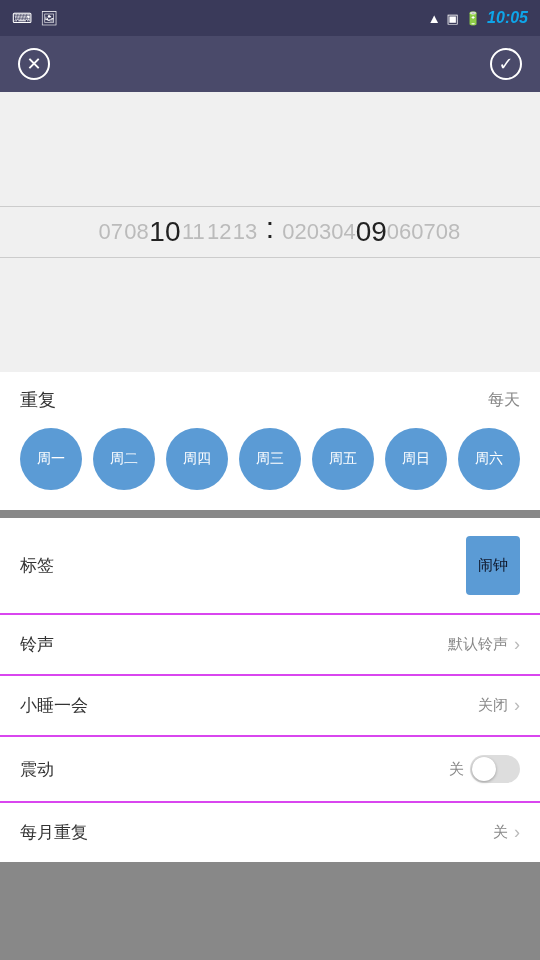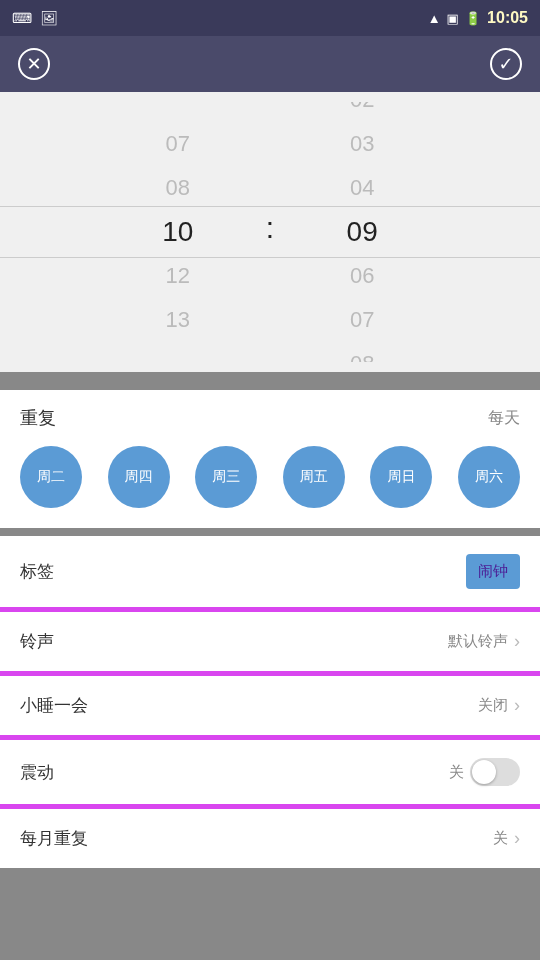--- a/index.html
+++ b/index.html
@@ -33,23 +33,24 @@
     }
 
     .status-icons {
       display: flex;
       align-items: center;
       gap: 6px;
       margin-left: auto;
     }
 
     .status-bar .time-text {
-      color: #fef9c3;
+      color: #0ea5e9;
       font-size: 16px;
       font-weight: bold;
+      font-style: italic;
     }
 
     .wifi-icon, .signal-icon, .battery-icon {
       color: white;
       font-size: 13px;
     }
 
     
     .header {
       width: 100%;
@@ -111,25 +112,23 @@
       display: flex;
       align-items: center;
       justify-content: center;
       position: relative;
       height: 260px;
       overflow: hidden;
     }
 
     .picker-column {
       display: flex;
-      flex-direction: column;
       align-items: center;
       width: 160px;
       position: relative;
-      justify-content: flex-end;
     }
 
     .picker-item {
       height: 44px;
       line-height: 44px;
       font-size: 22px;
       color: #bbb;
       text-align: center;
       width: 100%;
     }
@@ -157,21 +156,21 @@
       height: 52px;
       transform: translateY(-50%);
       border-top: 1px solid #ccc;
       border-bottom: 1px solid #ccc;
       pointer-events: none;
     }
 
     
     .repeat-section {
       background: white;
-      margin-top: 18px;
+      margin-top: 0;
       padding: 16px 20px;
     }
 
     .repeat-header {
       display: flex;
       justify-content: space-between;
       align-items: center;
       margin-bottom: 16px;
     }
 
@@ -210,21 +209,21 @@
     .settings-section {
       background: white;
       margin-top: 8px;
     }
 
     .setting-row {
       display: flex;
       align-items: center;
       justify-content: space-between;
       padding: 18px 20px;
-      border-bottom: 5px solid #d946ef;
+      border-bottom: 2px solid #d946ef;
       cursor: pointer;
     }
 
     .setting-row:last-child {
       border-bottom: none;
       text-align: center;
     }
 
     .setting-label {
       font-size: 17px;
@@ -234,22 +233,22 @@
     .setting-right {
       display: flex;
       align-items: center;
       gap: 6px;
       color: #888;
       font-size: 15px;
     }
 
     .tag-value {
       background: #5b9bd5;
-      color: #4c1d95;
-      padding: 8px 12px;
+      color: #0f172a;
+      padding: 20px 12px;
       border-radius: 4px;
       font-size: 15px;
     }
 
     .chevron {
       color: #bbb;
       font-size: 18px;
     }
 
     
@@ -302,20 +301,21 @@
   </div>
 </div>
 
 <div class="time-picker-section">
   <div class="time-picker">
 
     <div class="picker-column" id="hour-col">
         <div class="picker-item">07</div>
         <div class="picker-item">08</div>
         <div class="picker-item selected">10</div>
+        <div class="picker-item">11</div>
         <div class="picker-item">12</div>
         <div class="picker-item">13</div>
       </div>
 
     <span class="picker-separator">:</span>
 
     <div class="picker-column" id="min-col">
         <div class="picker-item">02</div>
         <div class="picker-item">03</div>
         <div class="picker-item">04</div>
@@ -328,20 +328,21 @@
     <div class="picker-highlight"></div>
   </div>
 </div>
 
 <div class="repeat-section">
   <div class="repeat-header">
     <span class="repeat-label">重复</span>
     <span class="repeat-value">每天</span>
   </div>
   <div class="weekdays" id="weekdays-row">
+      <div class="weekday-btn">周一</div>
       <div class="weekday-btn">周二</div>
       <div class="weekday-btn">周四</div>
       <div class="weekday-btn">周三</div>
       <div class="weekday-btn">周五</div>
       <div class="weekday-btn">周日</div>
       <div class="weekday-btn">周六</div>
     </div>
 </div>
 
 <div class="settings-section" id="settings-section">

